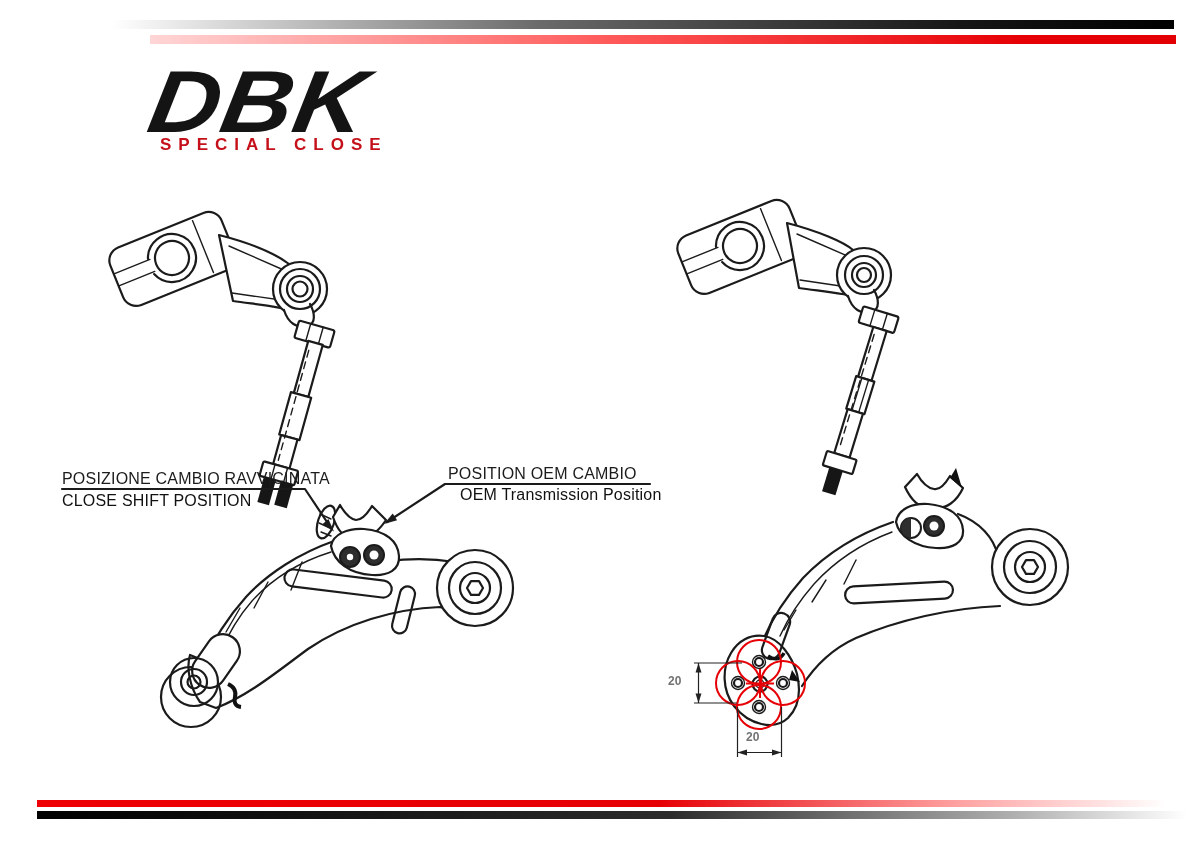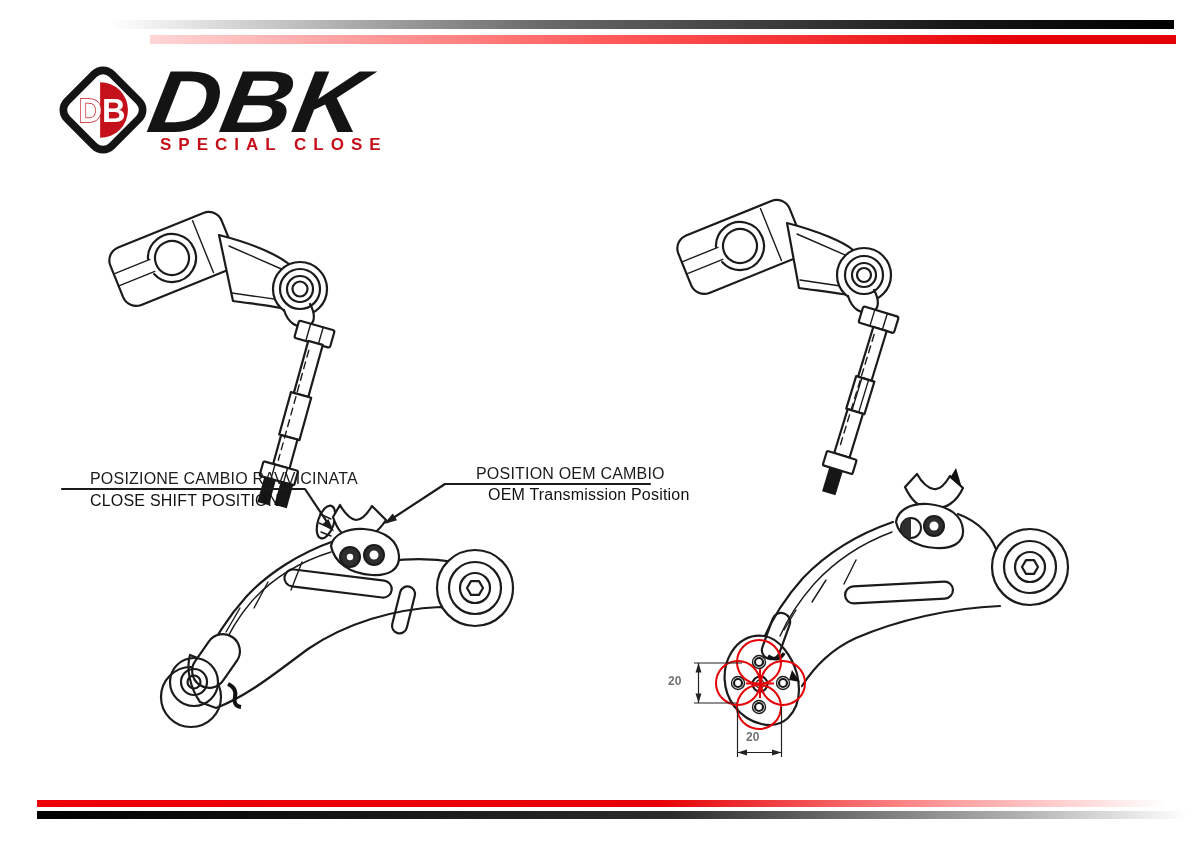--- a/index.html
+++ b/index.html
@@ -19,21 +19,21 @@
   .stripe.bottom-black { left:37px; top:811px; width:1150px; height:7.5px;
     background:linear-gradient(to right, #000, #2b2b2b 55%, rgba(110,110,110,.55) 85%, rgba(140,140,140,0)); }
 
   
   .logo-name { left:158px; top:58px; font-size:88px; font-weight:bold; font-style:italic;
     letter-spacing:1px; color:#141414; transform:skewX(-10deg) scaleX(1.12); transform-origin:left top; line-height:1; }
   .logo-tagline { left:160px; top:136px; font-size:17px; font-weight:bold; color:#c5101a;
     letter-spacing:7px; line-height:1; }
 
   
-  .callout { line-height:1; white-space:nowrap;margin-left:28px; }
+  .callout { line-height:1; white-space:nowrap; }
   .callout .l1 { font-size:16px; font-weight:400; color:#1c1c1c; letter-spacing:.2px; }
   .callout .l2 { font-size:16px; font-weight:normal; color:#111; letter-spacing:.2px; }
   .call-left-1 { left:62px;  top:471px; }
   .call-left-2 { left:62px;  top:493px; }
   .call-right-1{ left:448px; top:466px; }
   .call-right-2{ left:460px; top:487px; }
 
   .dim-label { font-size:12px; font-weight:bold; color:#737373; line-height:1; }
   .dim-v { left:668px; top:675px; }
   .dim-h { left:746px; top:731px; }
@@ -47,27 +47,20 @@
 </head>
 <body>
 
 <div class="stage">
 
   <div class="stripe top-black"></div>
   <div class="stripe top-red"></div>
   <div class="stripe bottom-red"></div>
   <div class="stripe bottom-black"></div>
 
-  <div class="abs" style="left:55px; top:62px; width:96px; height:96px;">
-    <svg width="96" height="96" viewBox="0 0 100 100">
-      <rect x="17" y="17" width="66" height="66" rx="13" transform="rotate(45 50 50)" fill="#fff" stroke="#141414" stroke-width="8"></rect>
-      <path d="M 47,21 A 29,29 0 0 1 47,79 Z" fill="#c5111b"></path>
-      <text x="49" y="62" text-anchor="middle" font-size="34" font-weight="bold" fill="#ffffff" stroke="#c5111b" stroke-width="1.4" paint-order="stroke">DB</text>
-    </svg>
-  </div>
   <div class="abs logo-name">DBK</div>
   <div class="abs logo-tagline">SPECIAL CLOSE</div>
 
   <svg class="abs" style="left:0; top:0;" width="1200" height="842" viewBox="0 0 1200 842">
 
     <g>
 
       <g transform="rotate(-22 172 258)">
         <rect class="lnf" x="112" y="228" width="120" height="62" rx="14"></rect>
         <line class="ln thin" x1="113" y1="251" x2="151" y2="251"></line>

